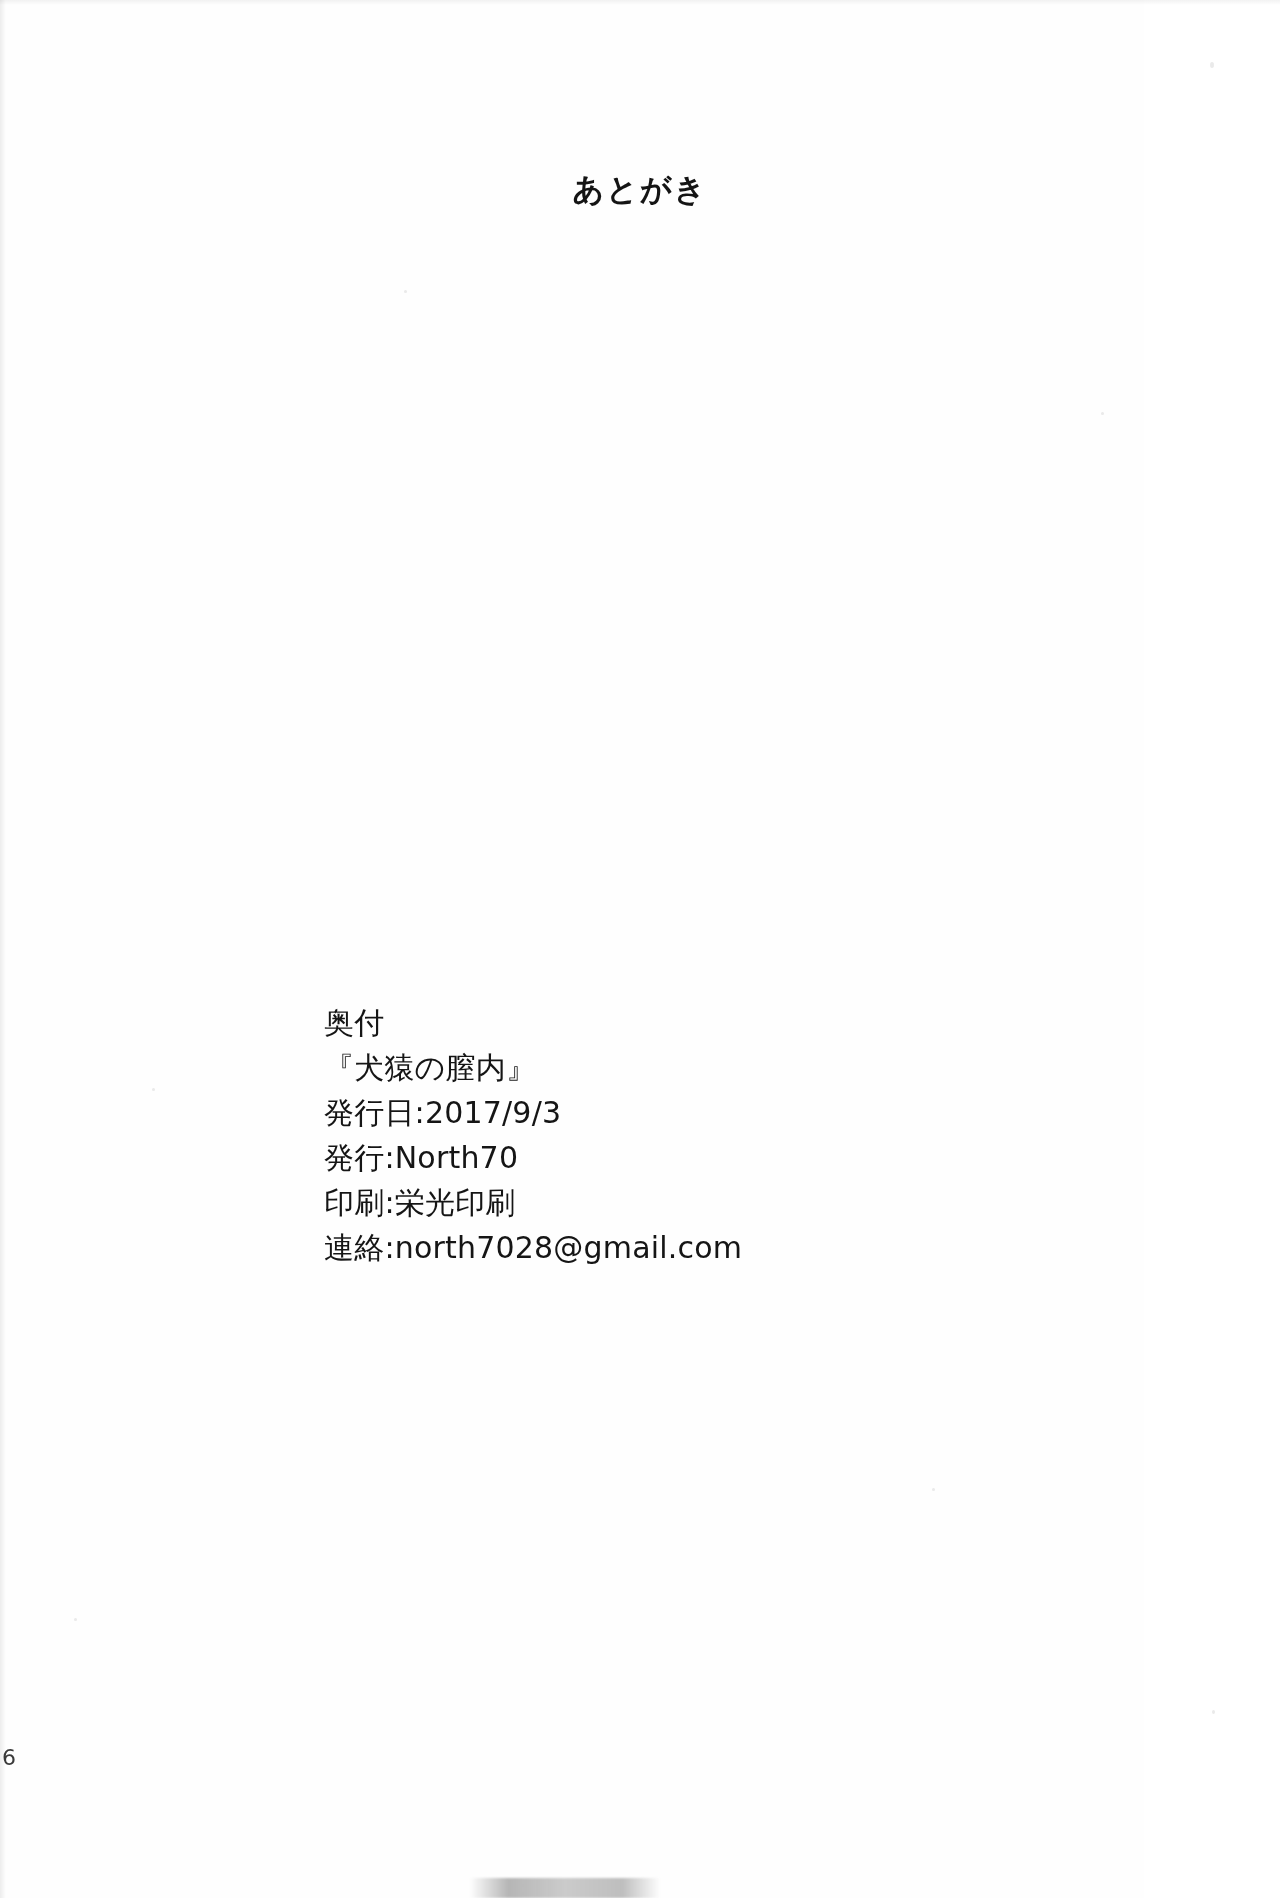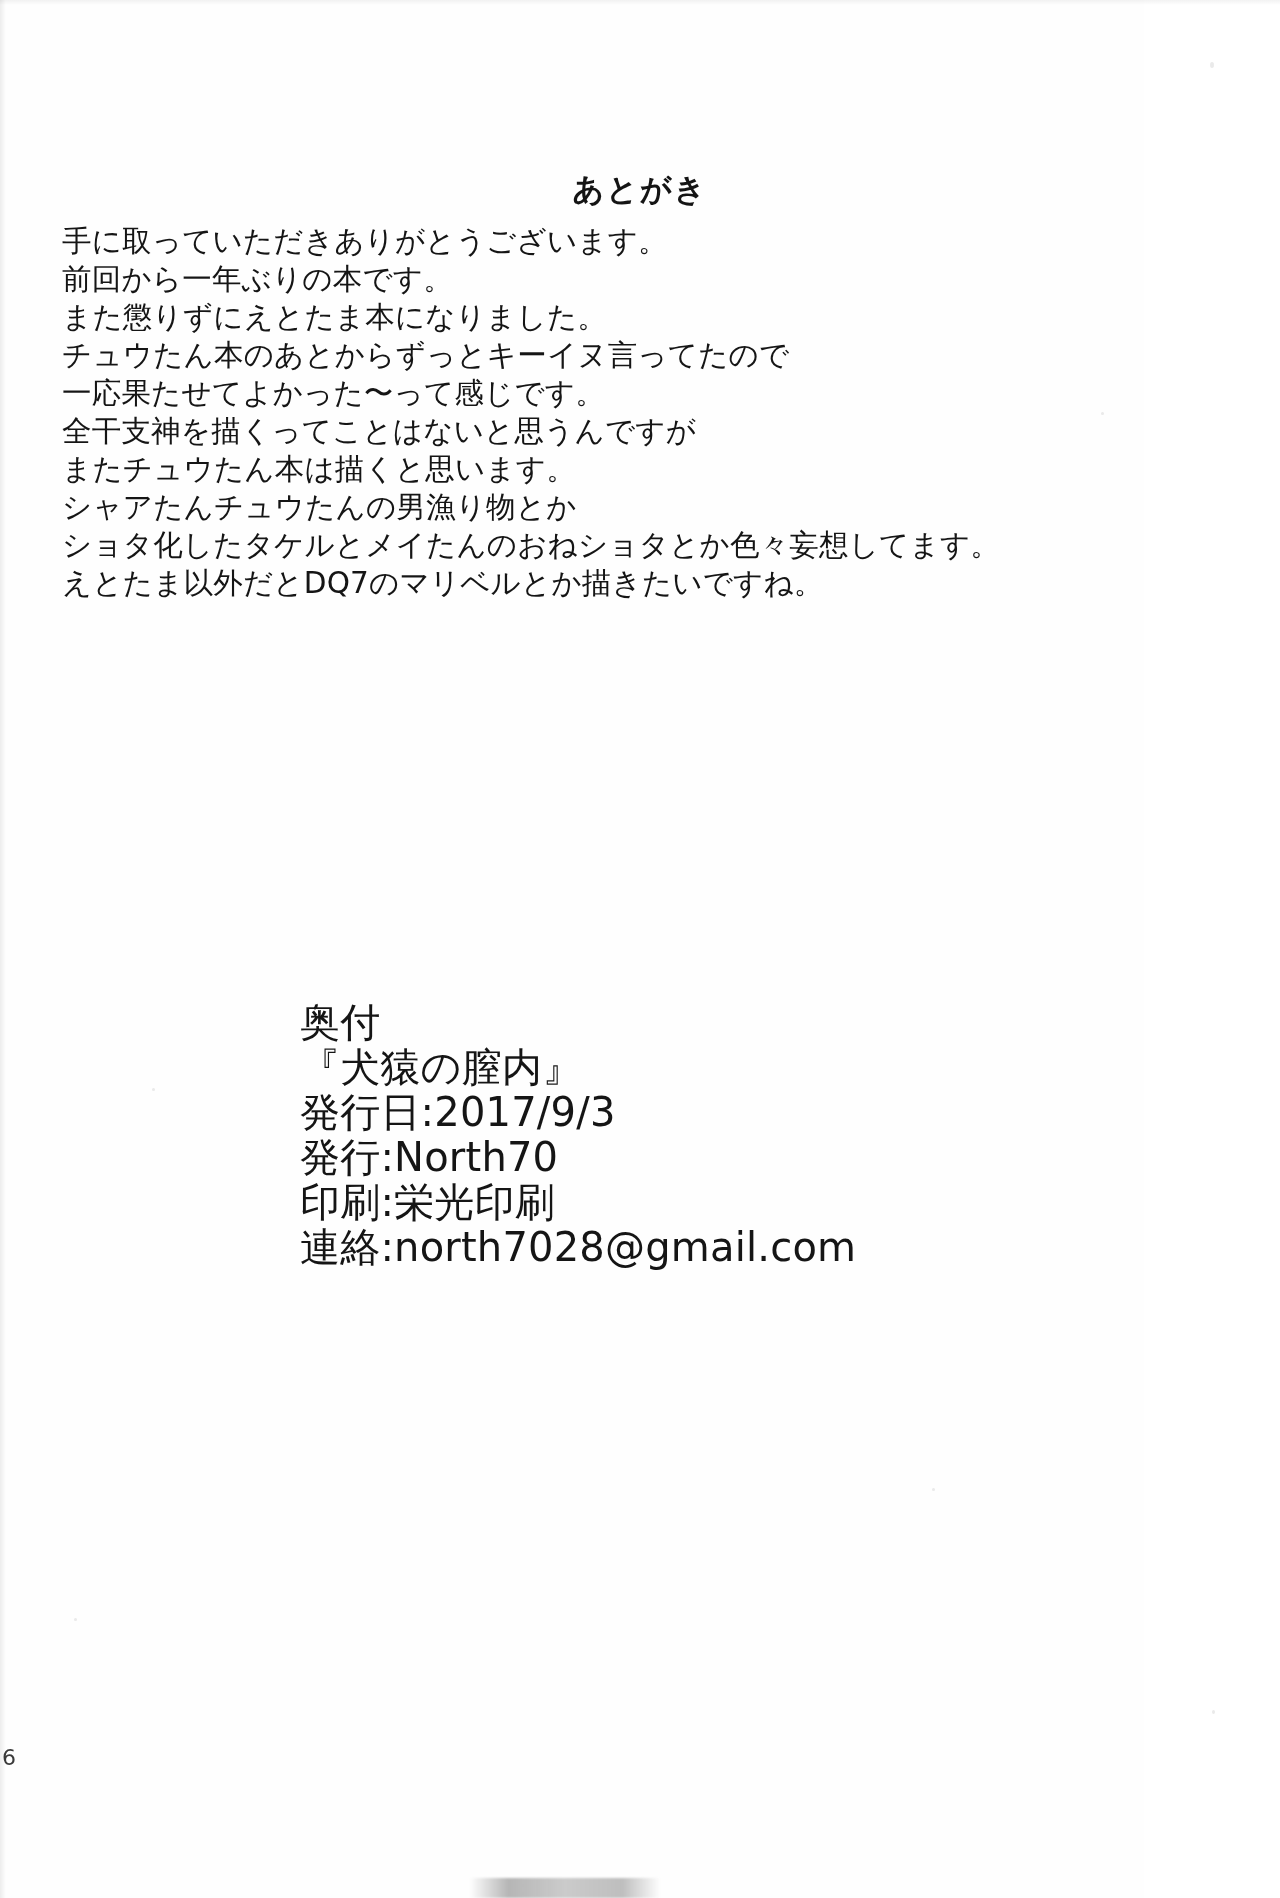--- a/index.html
+++ b/index.html
@@ -46,23 +46,23 @@
     font-size: 29.5px;
     line-height: 38px;
     color: #151515;
     white-space: pre;
     letter-spacing: 0.2px;
   }
   #para1 { top: 222px; }
   #para2 { top: 638px; }
   .colophon {
     position: absolute;
-    left: 300px;
+    left: 324px;
     top: 1000px;
-    font-size: 40px;
+    font-size: 30px;
     line-height: 45px;
     color: #151515;
     white-space: pre;
     letter-spacing: 0.2px;
   }
   .page-number {
     position: absolute;
     left: 2px;
     top: 1745px;
     font-size: 22px;
@@ -101,30 +101,20 @@
   <div class="speck" style="left:1210px; top:62px; width:4px; height:6px;"></div>
   <div class="speck" style="left:404px; top:290px; width:3px; height:3px;"></div>
   <div class="speck" style="left:1101px; top:412px; width:3px; height:3px;"></div>
   <div class="speck" style="left:152px; top:1088px; width:3px; height:3px;"></div>
   <div class="speck" style="left:932px; top:1488px; width:3px; height:3px;"></div>
   <div class="speck" style="left:1212px; top:1710px; width:3px; height:4px;"></div>
   <div class="speck" style="left:74px; top:1618px; width:3px; height:3px;"></div>
 
   <h1 class="afterword-title">あとがき</h1>
 
-  <div class="body-block" id="para1">手に取っていただきありがとうございます。
-前回から一年ぶりの本です。
-また懲りずにえとたま本になりました。
-チュウたん本のあとからずっとキーイヌ言ってたので
-一応果たせてよかった〜って感じです。
-全干支神を描くってことはないと思うんですが
-またチュウたん本は描くと思います。
-シャアたんチュウたんの男漁り物とか
-ショタ化したタケルとメイたんのおねショタとか色々妄想してます。
-えとたま以外だとDQ7のマリベルとか描きたいですね。</div>
 
 
   <div class="colophon">奥付
 『犬猿の膣内』
 発行日:2017/9/3
 発行:North70
 印刷:栄光印刷
 連絡:north7028@gmail.com</div>
 
   <div class="page-number">6</div>

